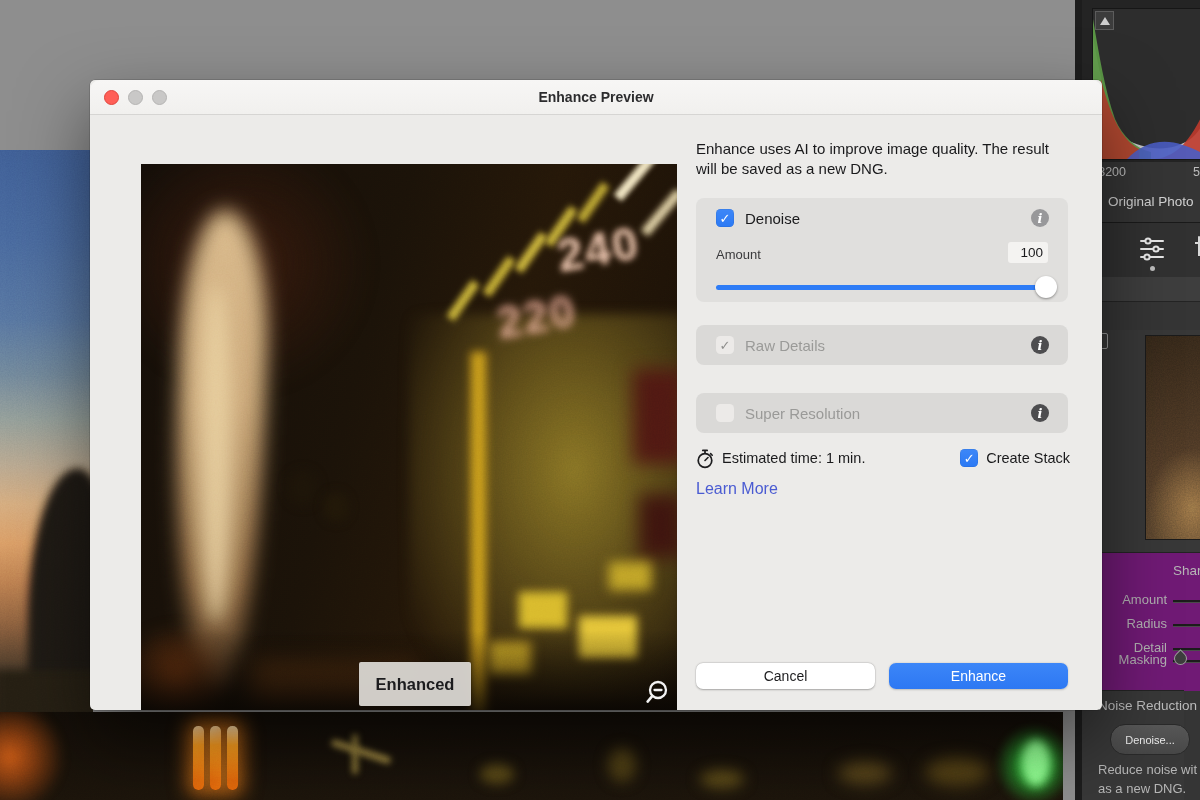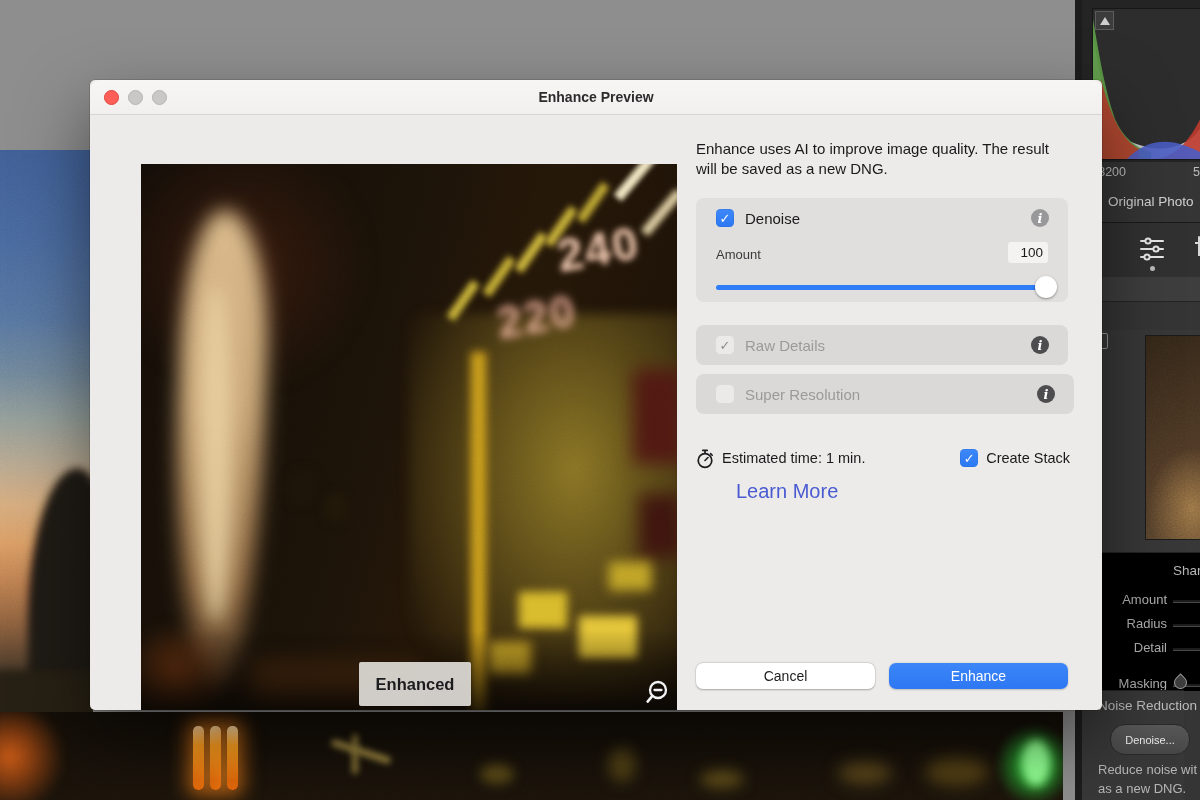--- a/index.html
+++ b/index.html
@@ -33,21 +33,21 @@
   #orig-row{position:absolute;left:13px;top:191px;width:112px;height:20px;display:flex;align-items:center;gap:7px;}
   #orig-row .cb{width:11px;height:11px;border:1px solid #9a9a9a;background:transparent;}
   #orig-row .lbl{color:#d2d2d2;font-size:13.5px;}
   #toolstrip{position:absolute;left:7px;top:222px;width:118px;height:54px;background:#313131;border-top:1px solid #1a1a1a;border-bottom:1px solid #262626;}
   #strip-band{position:absolute;left:7px;top:277px;width:118px;height:24px;background:#3e3e3e;border-bottom:1px solid #242424;}
   #detail-area{position:absolute;left:7px;top:330px;width:118px;height:222px;background:#383838;}
   #noise-thumb{position:absolute;left:63px;top:5px;width:62px;height:203px;border:1px solid #1b1b1b;
     background:radial-gradient(60px 80px at 75% 85%, #8a6b42, rgba(138,107,66,0) 75%),linear-gradient(160deg,#2e2317,#473524 60%,#53412c);overflow:hidden;}
   #picker-icon{position:absolute;left:10px;top:3px;width:14px;height:14px;border:1.5px solid #9a9a9a;border-radius:2px;}
   #picker-icon:after{content:"";position:absolute;left:5px;top:-4px;width:2px;height:6px;background:#9a9a9a;}
-  #sharp-sec{position:absolute;left:7px;top:552px;width:118px;height:138px;background:#000000;border-top:1px solid #232323;}
+  #sharp-sec{position:absolute;left:7px;top:552px;width:118px;height:138px;background:#701a75;border-top:1px solid #232323;}
   #sharp-sec .hdr{position:absolute;left:91px;top:10px;color:#b6b6b6;font-size:13.5px;white-space:nowrap;}
   .sl-row{position:absolute;left:0;width:118px;height:20px;}
   .sl-row .sl-label{position:absolute;left:0;top:3px;width:85px;text-align:right;color:#b0b0b0;font-size:13px;}
   .sl-row .sl-track{position:absolute;left:91px;top:11px;width:30px;height:2px;background:#1c1c1c;border-bottom:1px solid #4a4a4a;}
   .sl-thumb{position:absolute;left:92px;top:3px;width:11px;height:11px;background:#3e3e3e;border:1.5px solid #a0a0a0;border-radius:0 50% 50% 50%;transform:rotate(45deg);}
   #nr-sec{position:absolute;left:7px;top:690px;width:102px;height:110px;background:#383838;border-top:1px solid #232323;}
   #nr-sec .hdr{position:absolute;left:16px;top:7px;color:#bcbcbc;font-size:13.5px;white-space:nowrap;}
   #denoise-btn{position:absolute;left:28px;top:33px;width:78px;height:29px;border-radius:15px;background:linear-gradient(#585858,#474747);border:1px solid #2a2a2a;color:#ececec;font-size:11px;display:flex;align-items:center;justify-content:center;}
   #nr-sec .body-line{position:absolute;left:16px;color:#b6b6b6;font-size:13px;white-space:nowrap;}
 
@@ -67,39 +67,39 @@
   #zoomout-icon{position:absolute;left:504px;top:515px;width:28px;height:28px;}
   .dial-num{position:absolute;font-weight:700;letter-spacing:2px;transform:rotate(-10deg);}
 
   
   #rcol{position:absolute;left:606px;top:0;width:374px;height:630px;}
   #desc{position:absolute;left:0;top:59px;width:374px;font-size:15px;line-height:19.5px;color:#1a1a1c;}
   .card{position:absolute;left:0;width:372px;background:#e0dfdd;border-radius:8px;}
   #denoise-card{top:118px;height:104px;}
   .bar{position:absolute;left:0;width:372px;height:40px;background:#dad9d7;border-radius:8px;}
   #raw-bar{top:245px;}
-  #super-bar{top:294px;padding-left:6px;}
+  #super-bar{top:313px;}
   .cb18{width:18px;height:18px;border-radius:4.5px;display:flex;align-items:center;justify-content:center;font-size:13px;font-weight:700;color:#fff;}
   .cb-blue{background:linear-gradient(#3d87f8,#2b79f4);box-shadow:inset 0 0 0 .5px rgba(0,0,0,.1);}
   .cb-dis{background:#eceae8;color:#8e8e8c;}
   .info-icon{position:absolute;right:19px;top:11px;width:18px;height:18px;border-radius:50%;display:flex;align-items:center;justify-content:center;color:#fff;font-family:"DejaVu Serif",serif;font-size:13px;font-weight:700;font-style:italic;}
   .info-gray{background:#98989a;}
   .info-dark{background:#4d4d4f;}
   .row-label{font-size:15px;color:#1a1a1c;}
   .row-label.dim{color:#9a9a98;}
   #amount-label{position:absolute;left:20px;top:49px;font-size:13px;color:#3a3a3c;}
   #amount-value{position:absolute;right:20px;top:44px;width:40px;height:21px;background:#f4f3f1;border-radius:3px;font-size:13.5px;color:#1a1a1c;display:flex;align-items:center;justify-content:flex-end;padding-right:5px;box-sizing:border-box;}
   #amount-slider{position:absolute;left:20px;top:78px;width:332px;height:22px;}
   #amount-slider .track{position:absolute;left:0;top:9px;width:332px;height:4.5px;border-radius:2.5px;background:#2e7cf6;}
   #amount-slider .thumb{position:absolute;left:319px;top:0;width:22px;height:22px;border-radius:50%;background:#fff;box-shadow:0 1px 2.5px rgba(0,0,0,.4);}
   #est-row{position:absolute;left:0;top:369px;width:374px;height:20px;}
   #est-text{position:absolute;left:26px;top:1px;font-size:14.5px;color:#1a1a1c;}
   #stack-group{position:absolute;right:0;top:0;display:flex;align-items:center;gap:8px;}
   #stack-label{font-size:14.5px;color:#1a1a1c;}
-  #learn-more{position:absolute;left:0;top:400px;font-size:20px;color:#4a5bd2;margin-left:40px;}
+  #learn-more{position:absolute;left:0;top:400px;font-size:16px;color:#4a5bd2;}
   .btn{position:absolute;top:583px;width:179px;height:26px;border-radius:7px;display:flex;align-items:center;justify-content:center;font-size:14px;}
   #cancel-btn{left:0;background:#ffffff;color:#1d1d1f;box-shadow:0 .5px 2px rgba(0,0,0,.28),0 0 0 .5px rgba(0,0,0,.06);}
   #enhance-btn{right:2px;background:linear-gradient(#3c86f8,#2d78f3);color:#fff;box-shadow:0 .5px 2px rgba(0,0,0,.2);}
 </style>
 </head>
 <body>
 
 <div id="stage">
 
   <svg width="0" height="0" style="position:absolute">
@@ -203,21 +203,21 @@
           <div class="sl-track"></div>
       </div>
       <div class="sl-row" style="top:60px;">
         <span class="sl-label">Radius</span>
           <div class="sl-track"></div>
       </div>
       <div class="sl-row" style="top:84px;">
         <span class="sl-label">Detail</span>
           <div class="sl-track"></div>
       </div>
-      <div class="sl-row" style="top:120px;">
+      <div class="sl-row" style="top:96px;">
         <span class="sl-label">Masking</span>
           <div class="sl-track"></div>
         <div class="sl-thumb"></div>
       </div>
     </div>
 
     <div id="nr-sec">
       <span class="hdr">Noise Reduction</span>
       <div id="denoise-btn">Denoise...</div>
       <span class="body-line" style="top:71px;">Reduce noise wit</span>

